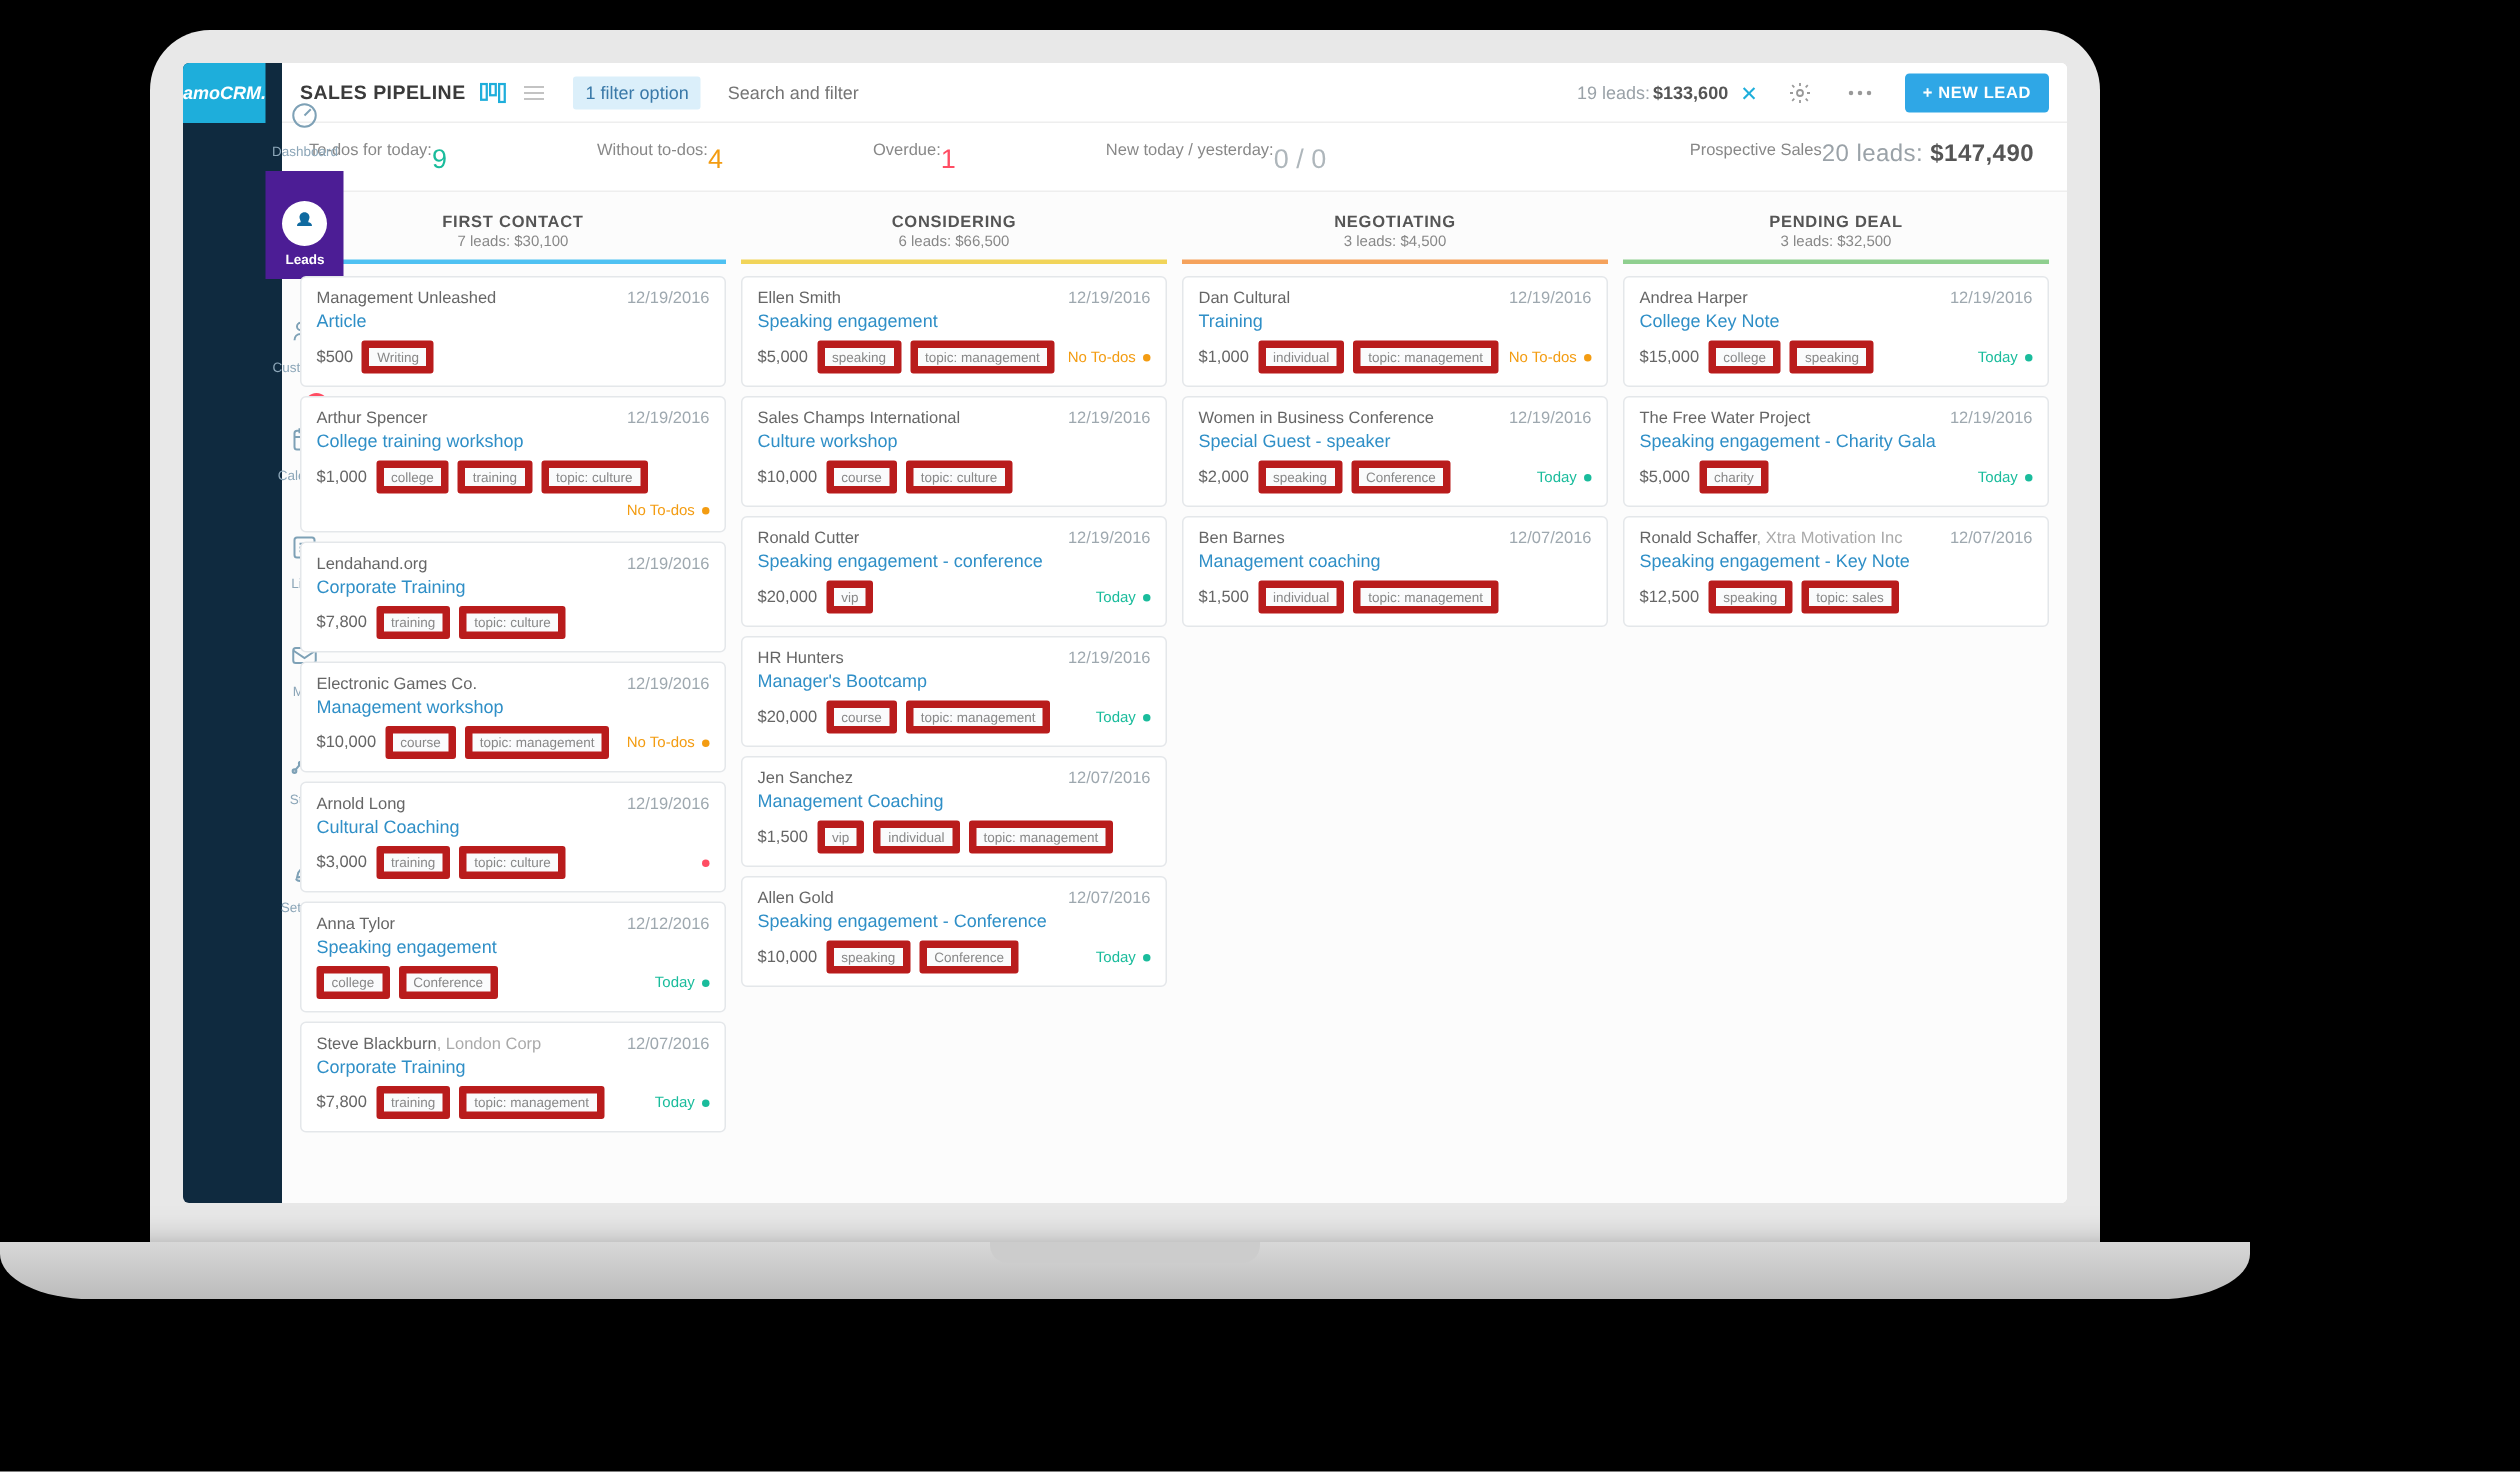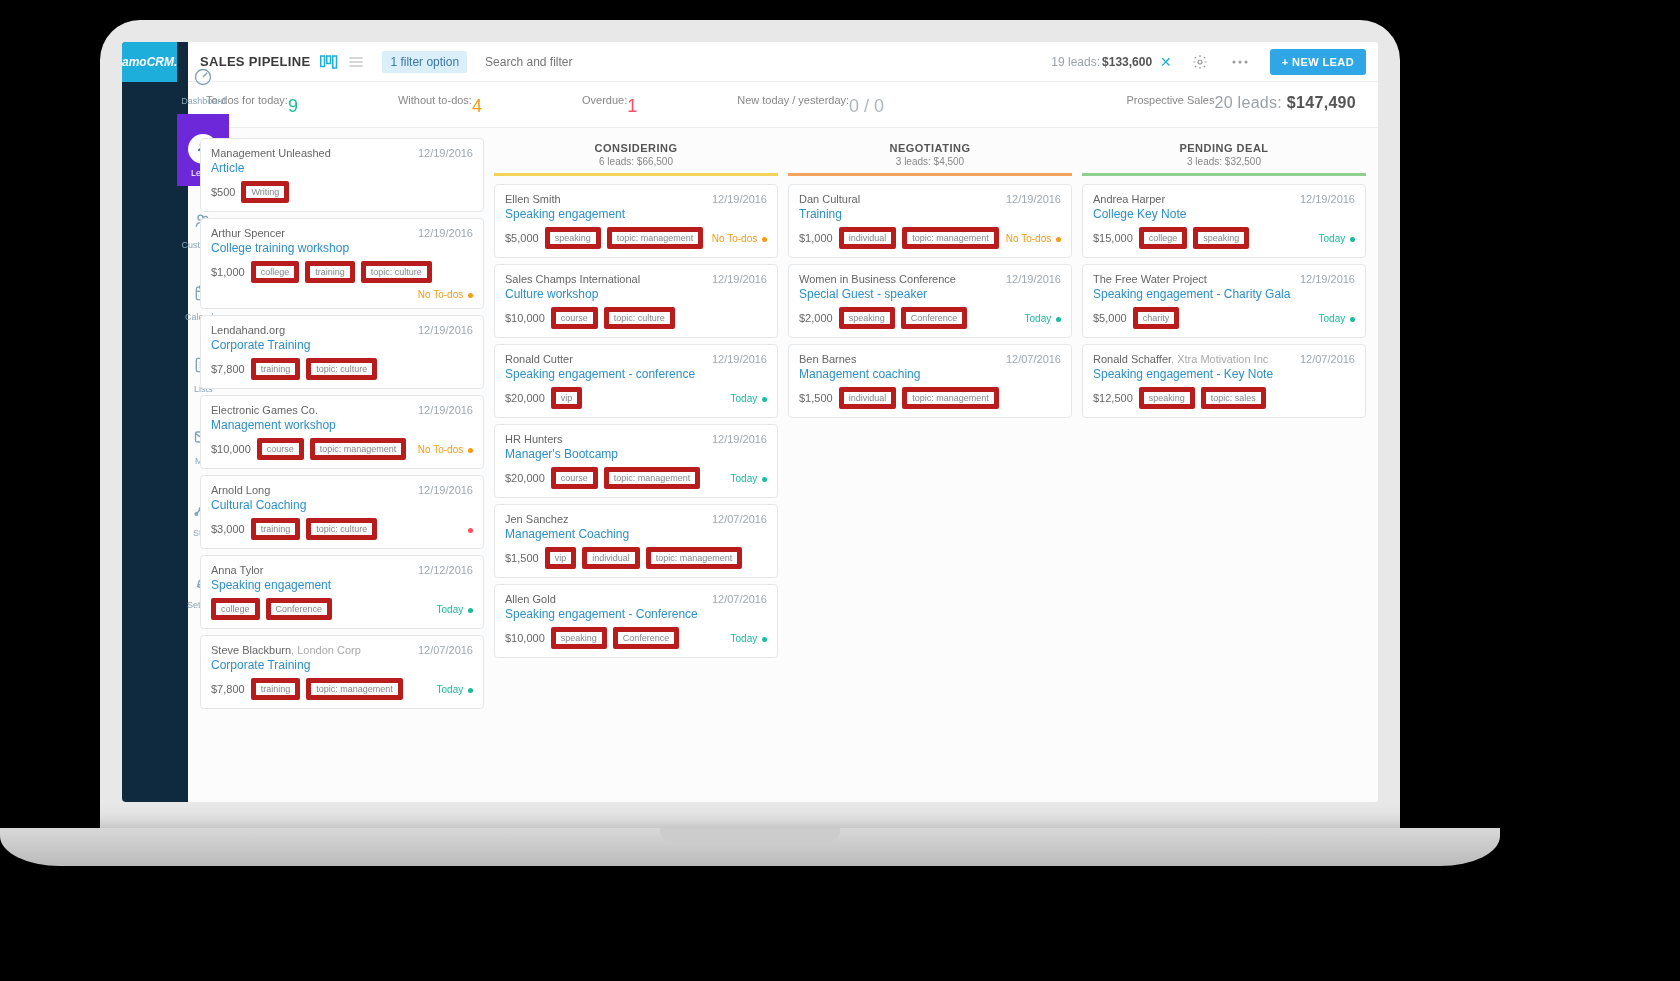--- a/index.html
+++ b/index.html
@@ -9,21 +9,21 @@
 .laptop-outer { position: absolute; left: 100px; top: 20px; width: 1300px; height: 820px; background: #e8e8e8; border-radius: 40px 40px 6px 6px; box-shadow: 0 20px 60px rgba(0,0,0,0.6); }
 .laptop-screen { position: absolute; left: 122px; top: 42px; width: 1256px; height: 760px; background: #fff; border-radius: 4px; overflow: hidden; font-size: 12px; color: #444; }
 .laptop-base { position: absolute; left: 0; top: 828px; width: 1500px; height: 38px; background: linear-gradient(#d8d8d8, #bbb); border-radius: 0 0 60px 60px / 0 0 30px 30px; box-shadow: 0 12px 30px rgba(0,0,0,0.7); }
 .laptop-notch { position: absolute; left: 50%; top: 0; transform: translateX(-50%); width: 180px; height: 14px; background: #ccc; border-radius: 0 0 12px 12px; }
 
 
 .app { display: flex; width: 100%; height: 100%; }
 .sidebar { width: 66px; background: #0f2a3f; color: #b7c8d4; display: flex; flex-direction: row; flex-shrink: 0; }
 .logo { height: 40px; background: #1eaedb; color: #fff; display: flex; align-items: center; justify-content: center; font-size: 12px; font-weight: 600; font-style: italic; }
 .nav-item { display: flex; flex-direction: column; align-items: center; padding: 20px 4px 8px; cursor: pointer; position: relative; }
-.nav-item.active { background: #6d28d9; }
+.nav-item.active { background: #4c1d95; font-weight: bold; }
 .nav-item.active .nav-icon-wrap { background: #fff; }
 .nav-label { font-size: 9px; margin-top: 4px; color: #8ca6b8; }
 .nav-item.active .nav-label { color: #fff; }
 .nav-icon-wrap { width: 30px; height: 30px; border-radius: 50%; display: flex; align-items: center; justify-content: center; position: relative; }
 .nav-icon { width: 20px; height: 20px; }
 .nav-badge { position: absolute; top: 4px; right: 10px; background: #ff4d63; color: #fff; font-size: 8px; font-weight: 700; width: 16px; height: 16px; border-radius: 50%; display: flex; align-items: center; justify-content: center; text-align: right; }
 .sidebar-chat { margin-top: auto; padding: 14px 0; display: flex; justify-content: center; }
 
 .main { flex: 1; display: flex; flex-direction: column; background: #fcfcfc; overflow: hidden; }
 
@@ -242,20 +242,24 @@
           <span class="stat-label">Prospective Sales</span>
           <span class="prospective-line">
             <span>20 leads:</span>
             <span class="prospective-total">$147,490</span>
           </span>
         </div>
       </div>
 
       <div class="board" id="board-mount">
           <div class="col">
+            <div class="col-head blue">
+              <div class="col-title">FIRST CONTACT</div>
+              <div class="col-sub">7 leads: $30,100</div>
+            </div>
             <div class="card">
               <div class="card-top">
                 <span class="lead-name">Management Unleashed</span>
                 <span class="card-date">12/19/2016</span>
               </div>
               <span class="card-link">Article</span>
               <div class="card-foot">
                 <span class="amt">$500</span>
                 <span class="tag">Writing</span>
               </div>

